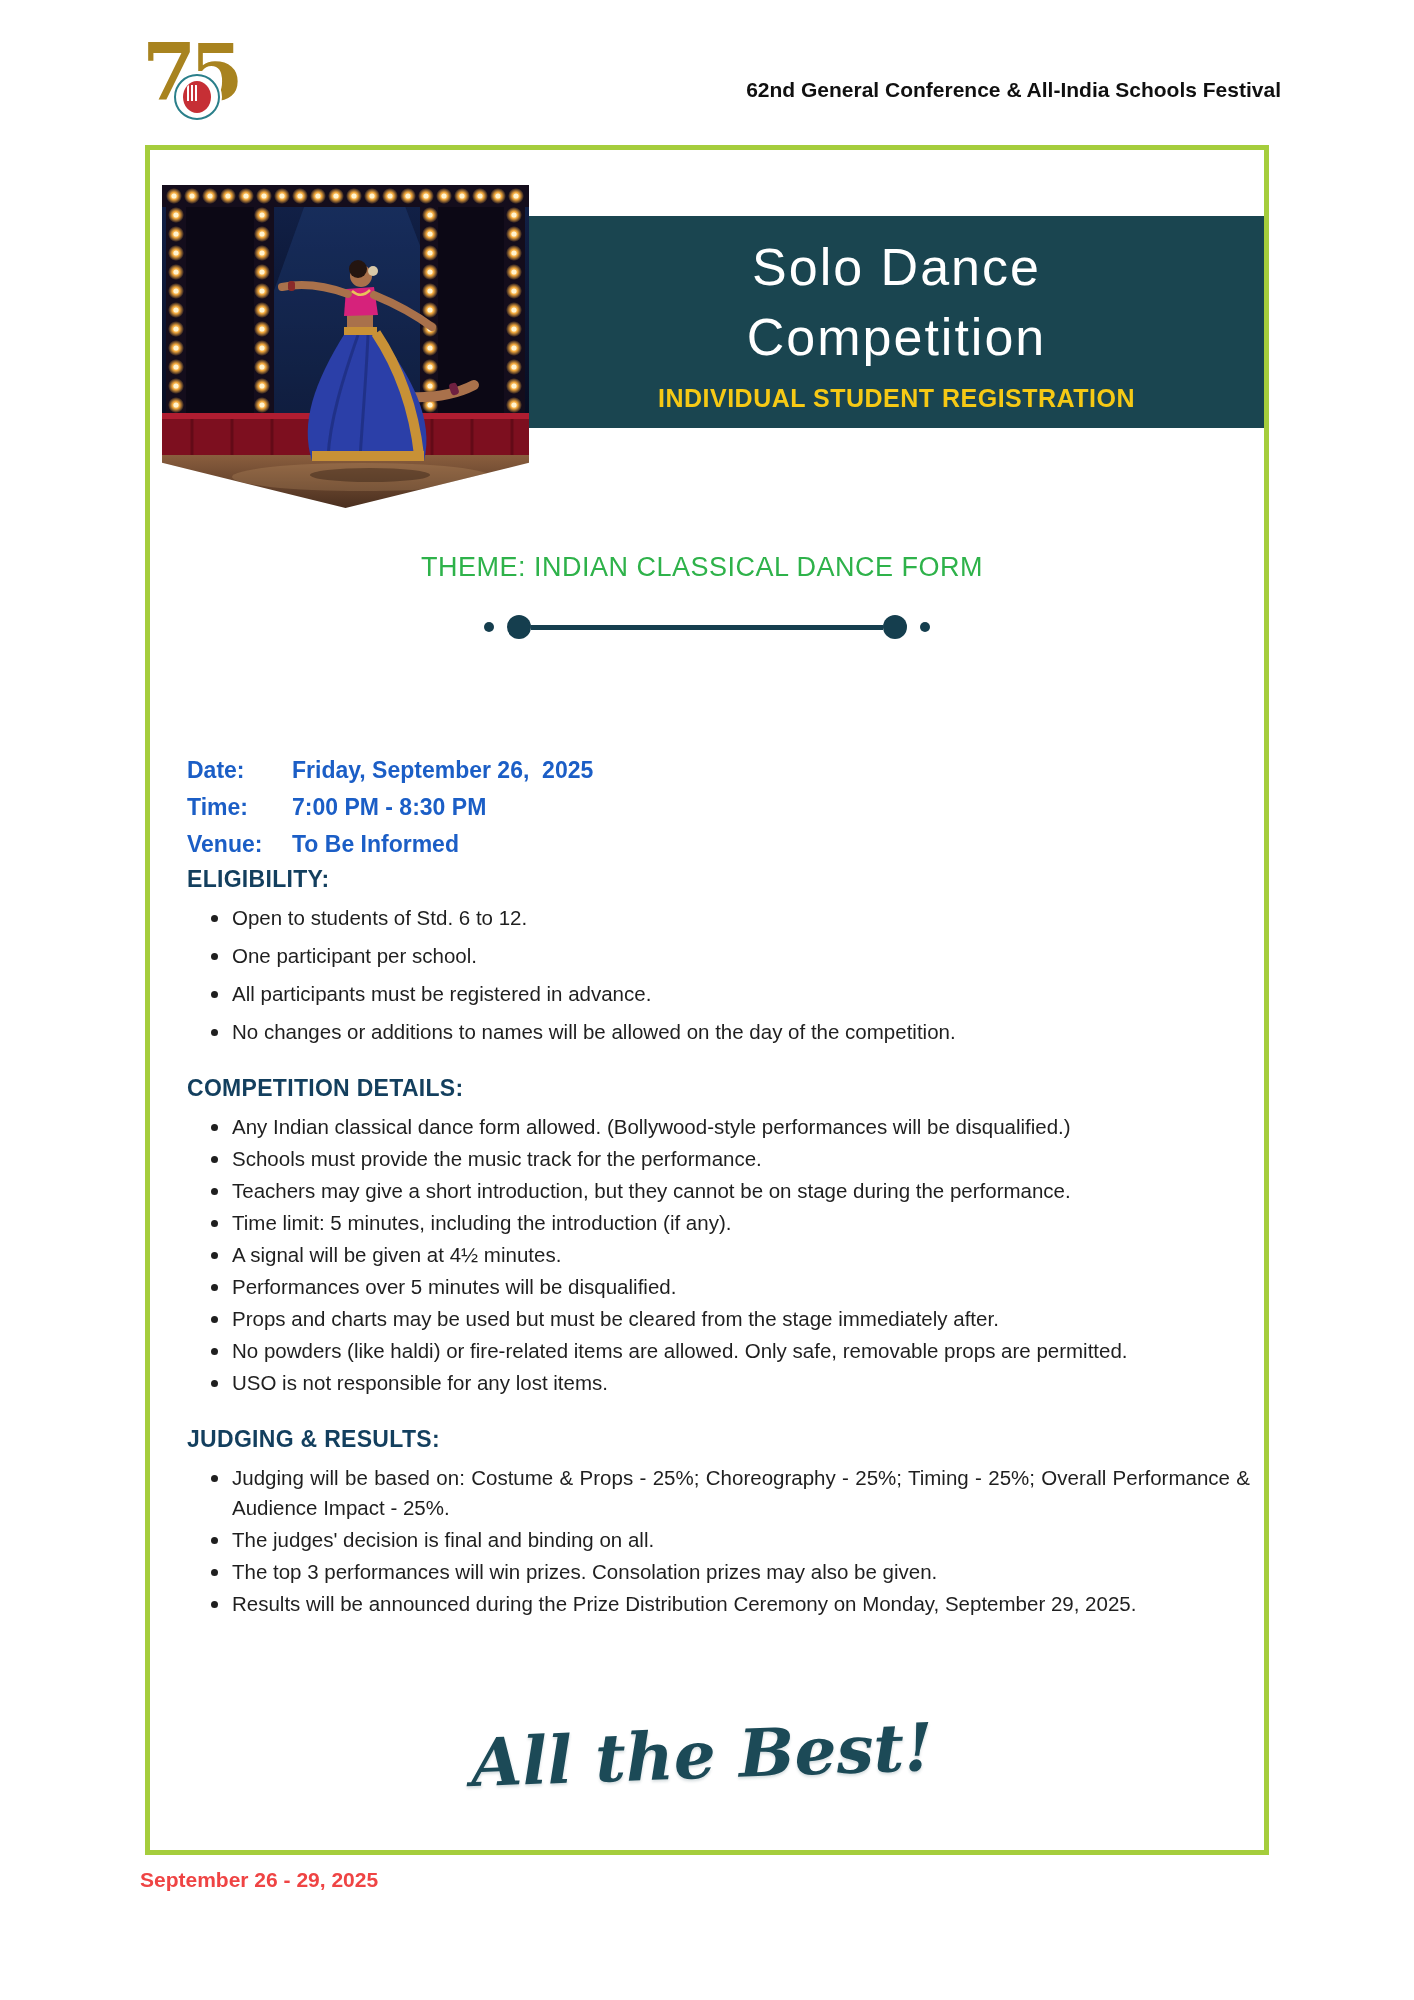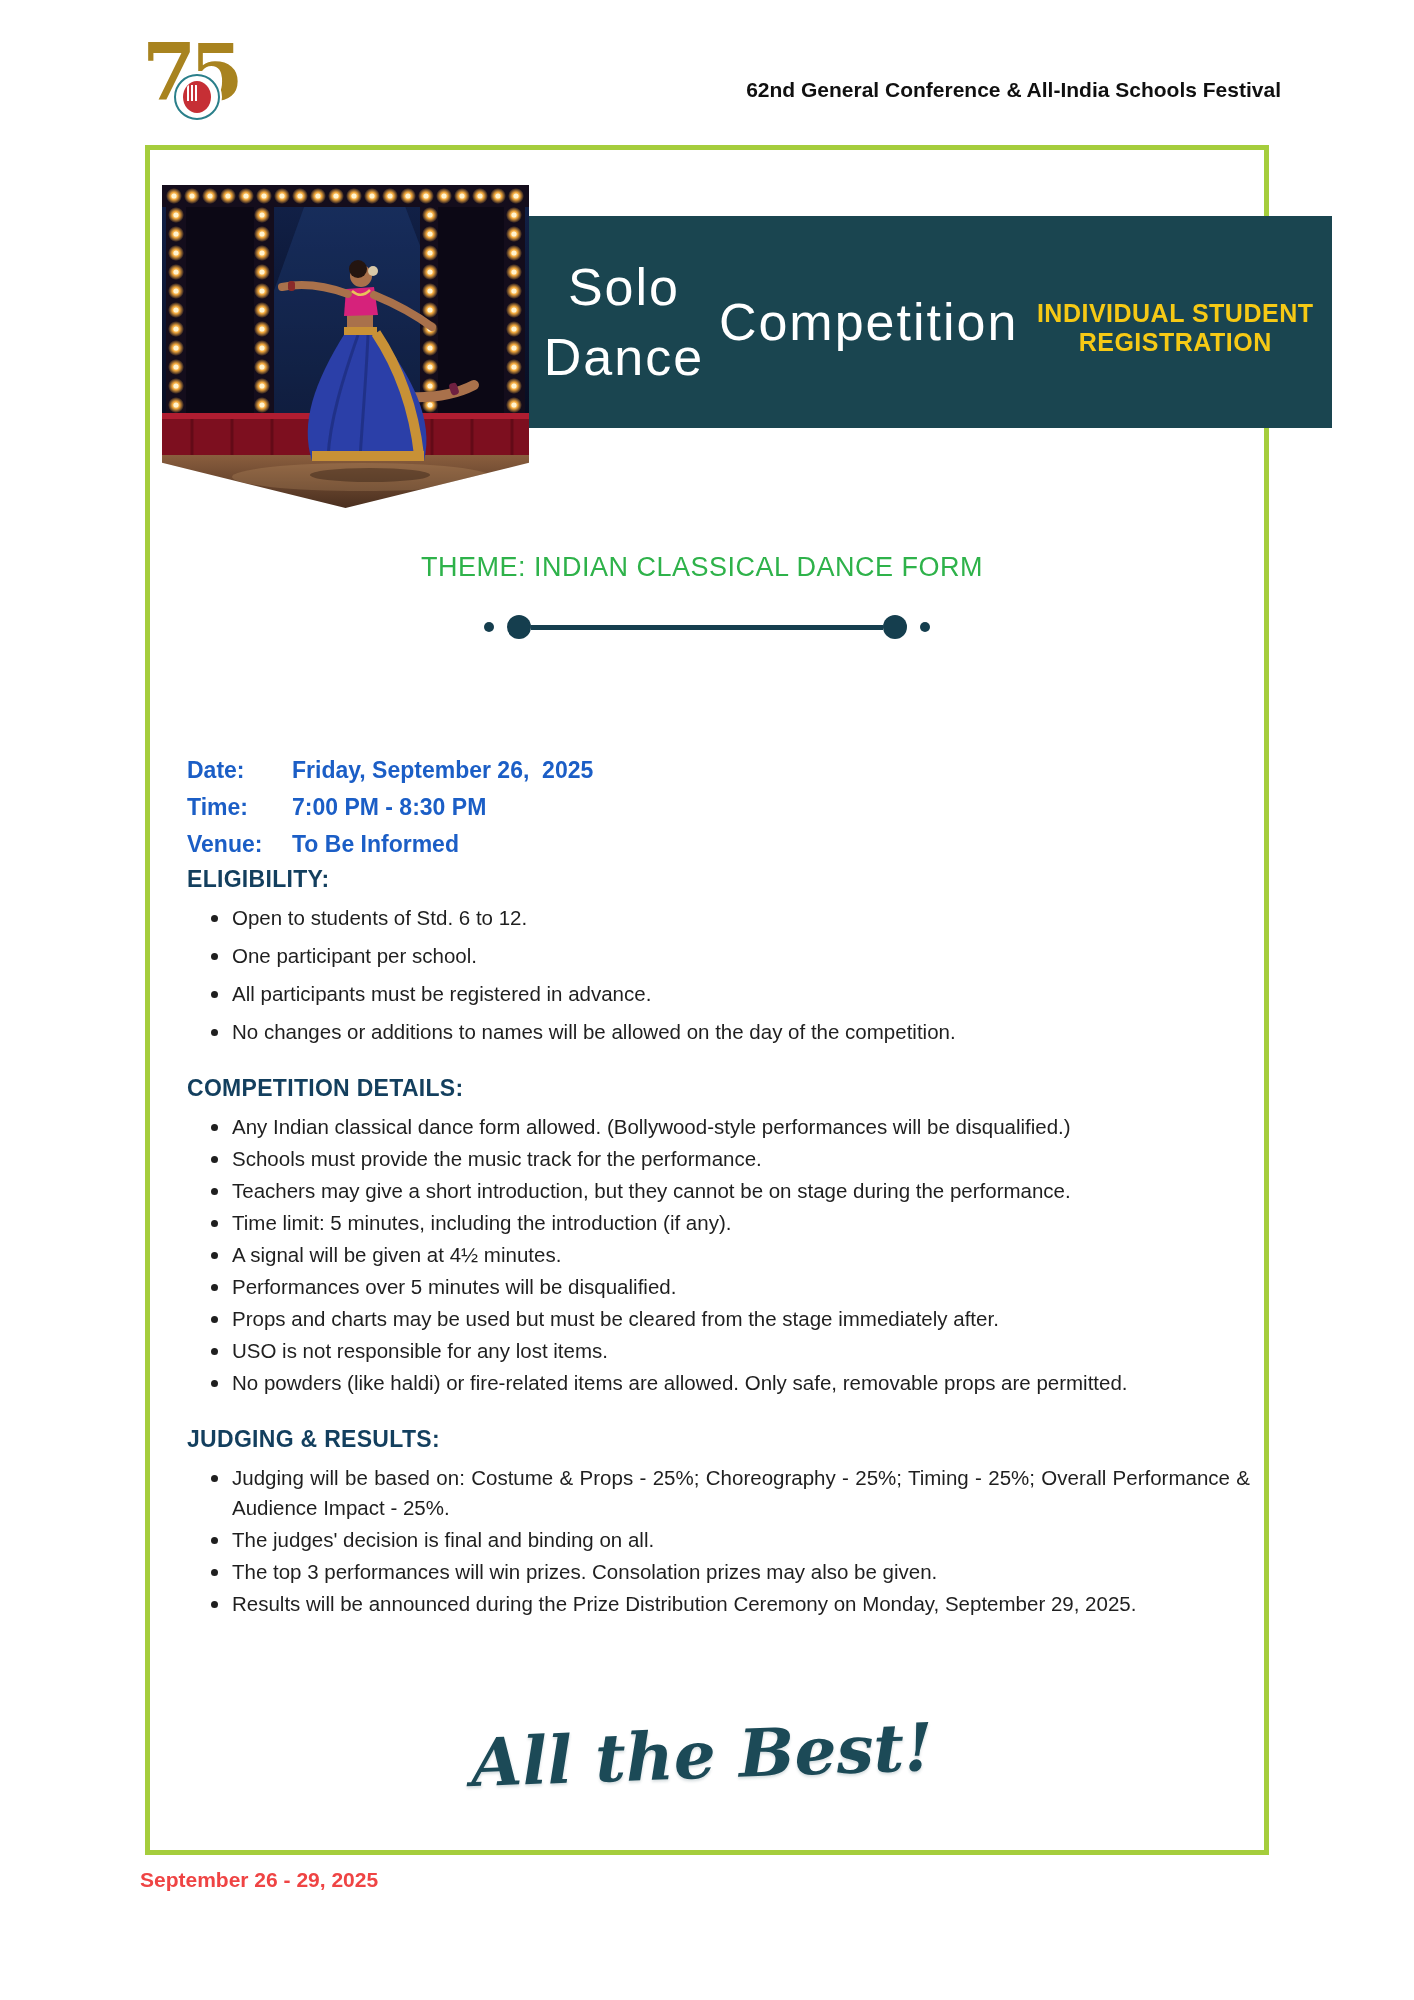--- a/index.html
+++ b/index.html
@@ -41,22 +41,22 @@
 
   
   .photo{
     position:absolute;left:162px;top:185px;width:367px;height:323px;z-index:3;
     clip-path:polygon(0 0,100% 0,100% 86%,50% 100%,0 86%);
   }
   .photo svg{display:block;}
 
   
   .banner{
-    position:absolute;left:529px;top:216px;width:803px;height:212px;background:#1a4550;
-    z-index:2;display:flex;flex-direction:row;align-items:center;justify-content:center;
+    position:absolute;left:529px;top:216px;width:735px;height:212px;background:#1a4550;
+    z-index:2;display:flex;flex-direction:column;align-items:center;justify-content:center;
     text-align:center;
   }
   .banner-title{
     color:#ffffff;font-weight:400;font-size:52px;line-height:70px;letter-spacing:2px;
   }
   .banner-subtitle{
     margin-top:12px;color:#f6c915;font-weight:bold;font-size:25px;letter-spacing:0.5px;
   }
 
   
@@ -374,22 +374,22 @@
       <div class="section">
         <h2>COMPETITION DETAILS:</h2>
         <ul>
           <li><span>Any Indian classical dance form allowed. </span><span class="bold">(Bollywood-style performances will be disqualified.)</span></li>
           <li>Schools must provide the music track for the performance.</li>
           <li>Teachers may give a short introduction, but they cannot be on stage during the performance.</li>
           <li>Time limit: 5 minutes, including the introduction (if any).</li>
           <li>A signal will be given at 4½ minutes.</li>
           <li>Performances over 5 minutes will be disqualified.</li>
           <li>Props and charts may be used but must be cleared from the stage immediately after.</li>
+          <li>No powders (like haldi) or fire-related items are allowed. Only safe, removable props are permitted.</li>
           <li>USO is not responsible for any lost items.</li>
-          <li>No powders (like haldi) or fire-related items are allowed. Only safe, removable props are permitted.</li>
         </ul>
       </div>
       <div class="section">
         <h2>JUDGING &amp; RESULTS:</h2>
         <ul>
           <li>Judging will be based on: Costume &amp; Props - 25%; Choreography - 25%; Timing - 25%; Overall Performance &amp; Audience Impact - 25%.</li>
           <li>The judges' decision is final and binding on all.</li>
           <li>The top 3 performances will win prizes. Consolation prizes may also be given.</li>
           <li>Results will be announced during the Prize Distribution Ceremony on Monday, September 29, 2025.</li>
         </ul>

